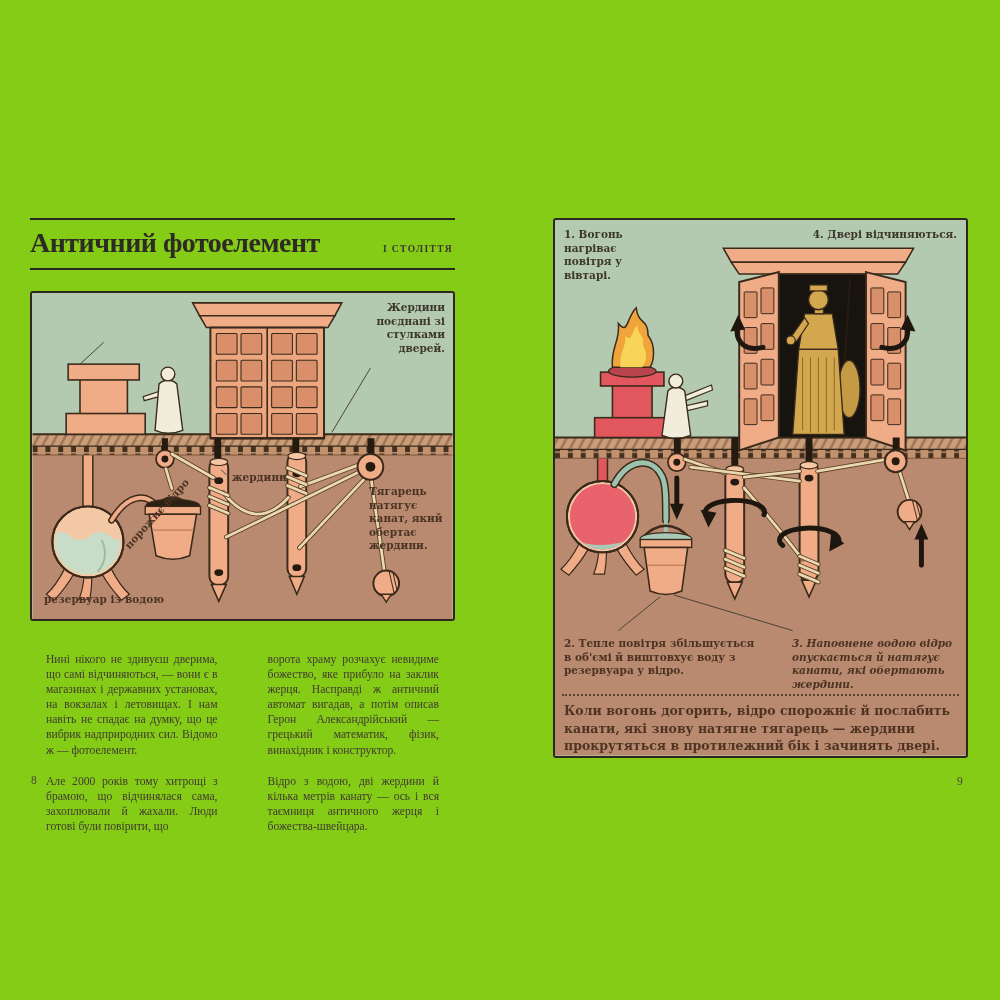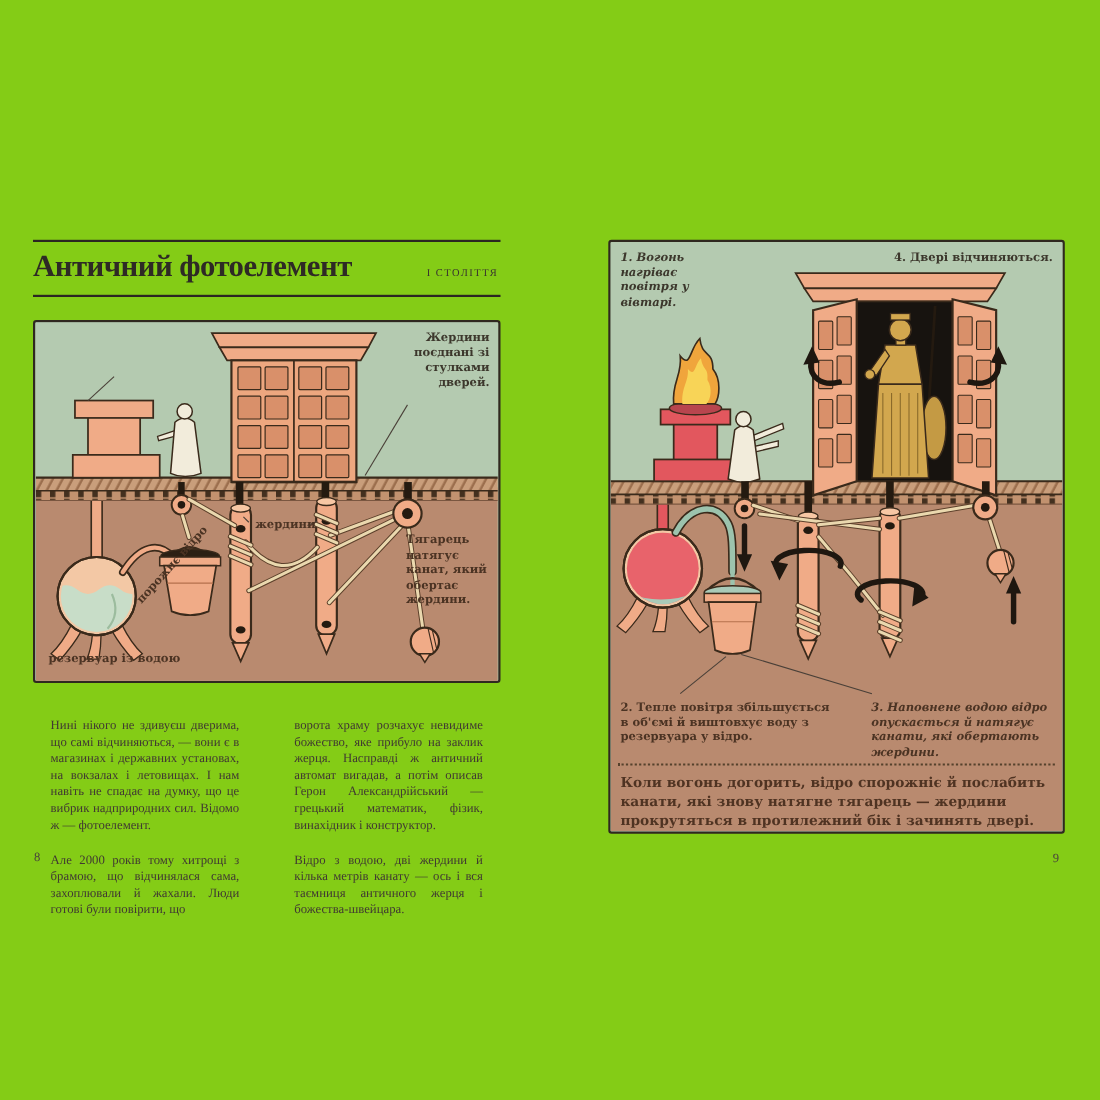--- a/index.html
+++ b/index.html
@@ -3,21 +3,21 @@
 <meta charset="utf-8">
 <style>
   html,body{margin:0;padding:0;background:#ffffff;}
   .canvas{position:relative;width:1000px;height:1000px;background:#84cc16;overflow:hidden;
           font-family:"Liberation Serif", serif;}
   
   .page-left{position:absolute;left:30px;top:218px;width:425px;}
   .rule{border-top:2.5px solid #2b2622;height:0;}
   .title-row{display:flex;align-items:baseline;padding:7px 2px 9px 0;}
   .book-title{margin:0;font-size:28px;font-weight:bold;color:#2e2a25;letter-spacing:-0.5px;}
-  .era{margin-left:auto;font-size:9.5px;font-weight:normal;color:#3a352f;letter-spacing:1.4px;}
+  .era{margin-left:auto;font-size:9.5px;font-weight:bold;color:#3a352f;letter-spacing:1.4px;}
   .panel{position:relative;box-sizing:border-box;border:2.5px solid #2f281f;border-radius:3px;
          overflow:hidden;background:#b4cab0;}
   .panel-before{width:425px;height:330px;margin-top:21px;}
   .panel svg{position:absolute;left:0;top:0;width:100%;height:100%;display:block;}
   .lbl{position:absolute;font-family:"DejaVu Serif", serif;font-weight:bold;
        font-size:10.5px;line-height:13.5px;color:#3c372c;}
   .lbl.on-ground{color:#4b3323;}
   .columns{display:flex;gap:18px;margin-top:15px;}
   .col{flex:1;font-size:11.6px;line-height:15.1px;text-align:justify;color:#413a32;}
   .col p{margin:16px;}
@@ -433,21 +433,21 @@
           <line x1="370" y1="348" x2="370" y2="320" class="arrowline"></line>
           <polygon class="arrow" points="363,322 370,306 377,322"></polygon>
         </g>
 
         <g>
           <path class="ptr" d="M106,380 L64,414"></path>
           <path class="ptr" d="M120,378 L240,414"></path>
         </g>
       </svg>
 
-      <div class="lbl" style="left:9px;top:8px;width:80px;font-style:italic;">1. Вогонь нагріває повітря у вівтарі.</div>
+      <div class="lbl" style="left:9px;top:8px;width:80px;">1. Вогонь нагріває повітря у вівтарі.</div>
       <div class="lbl" style="right:9px;top:8px;width:160px;text-align:right;">4. Двері відчиняються.</div>
       <div class="lbl on-ground" style="left:9px;top:417px;width:198px;">2. Тепле повітря збільшується в об'ємі й виштовхує воду з резервуара у відро.</div>
       <div class="lbl on-ground" style="left:237px;top:417px;width:172px;font-style:italic;">3. Наповнене водою відро опускається й натягує канати, які обертають жердини.</div>
       <div class="dotted-divider"></div>
       <div class="conclusion">Коли вогонь догорить, відро спорожніє й послабить канати, які знову натягне тягарець — жердини прокрутяться в протилежний бік і зачинять двері.</div>
     </figure>
   </section>
 
   <div class="pageno" style="left:31px;top:774px;">8</div>
   <div class="pageno" style="left:957px;top:775px;">9</div>

